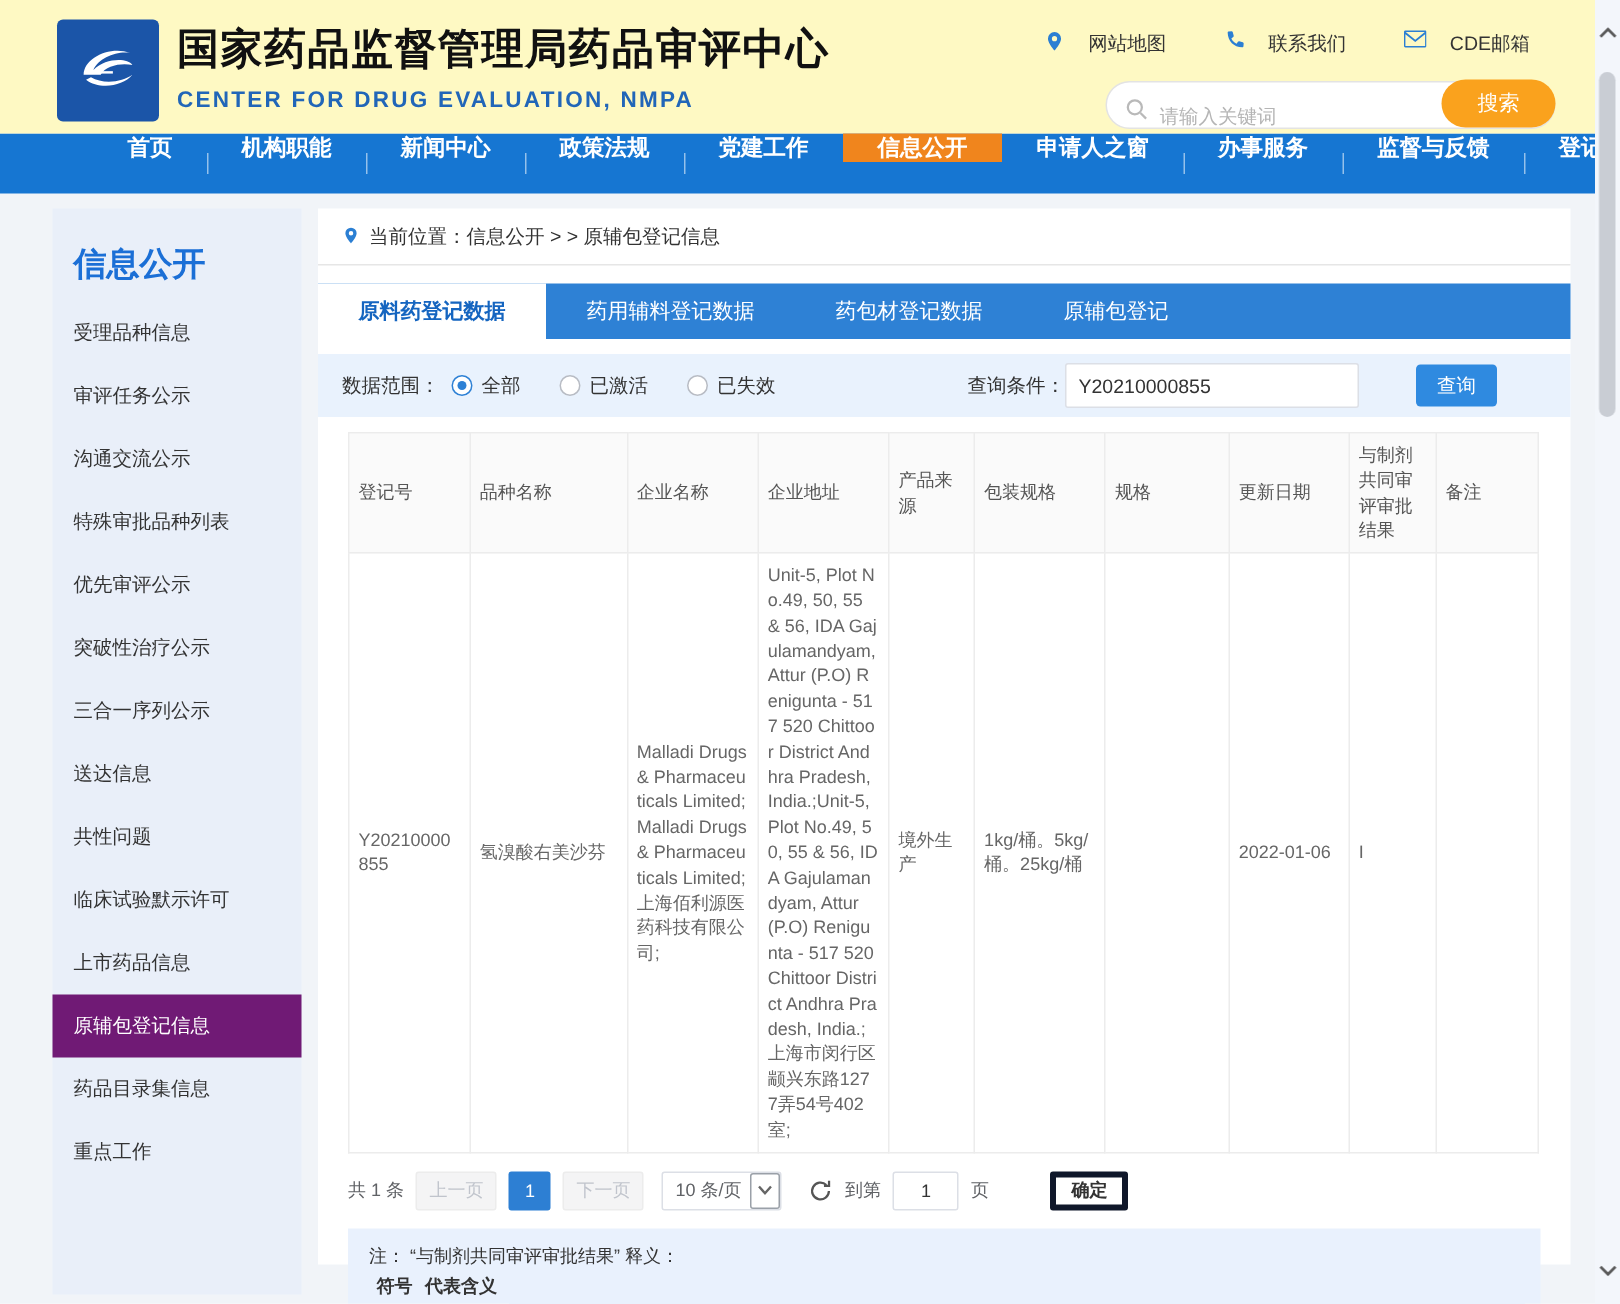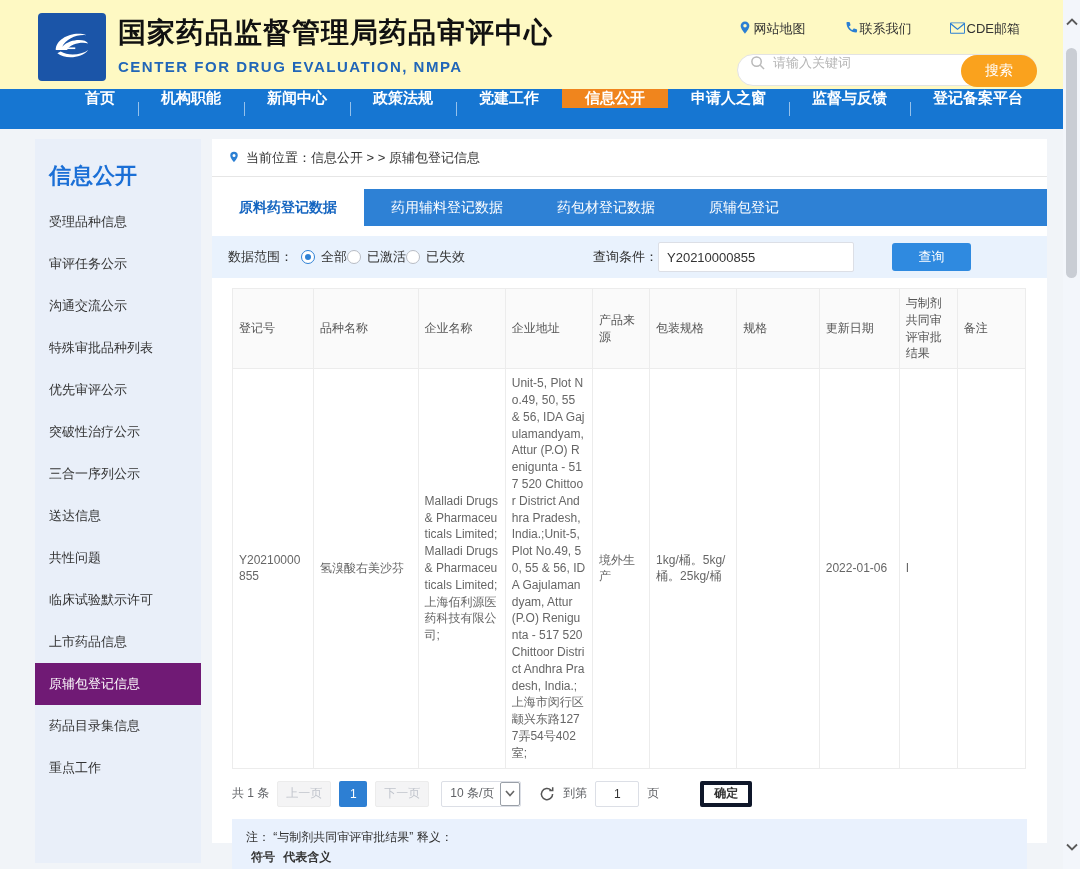--- a/index.html
+++ b/index.html
@@ -7,23 +7,23 @@
     font-family:"Liberation Sans","DejaVu Sans",sans-serif; background:#f1f4f8; }
 
   
   .header { height:89px; background:#fef9c3; position:relative; }
   .logo { position:absolute; left:38px; top:13px; width:68px; height:68px;
     background:#1b55a8; border-radius:4px; display:flex; align-items:center; justify-content:center; cursor:pointer;}
   .brand { position:absolute; left:118px; top:14px; }
   .brand-title { font-size:28px; font-weight:bold; color:#111; letter-spacing:1px; }
   .brand-sub { font-size:15px; font-weight:bold; color:#2166b8; letter-spacing:1.5px; margin-top:6px; }
   .quick-links { position:absolute; right:60px; top:20px; display:flex; gap:38px; }
-  .qlink { display:flex; align-items:center; gap:2px; font-size:13px; color:#333; cursor:pointer; }
+  .qlink { display:flex; align-items:flex-start; gap:16px; font-size:13px; color:#333; cursor:pointer; }
   .searchbar { position:absolute; right:43px; top:54px; width:300px; height:32px;
-    border:1px solid #e3e3e3; border-radius:16px; background:#fff; display:flex; align-items:flex-start; }
+    border:1px solid #e3e3e3; border-radius:16px; background:#fff; display:flex; align-items:flex-end; }
   .searchbar input { border:none; outline:none; flex:1; font-size:13px; color:#333;
     padding-left:8px; background:transparent; font-family:inherit; }
   .searchbar input::placeholder { color:#b5b5b5; }
   .search-mag { margin-left:12px; }
   .search-btn { height:32px; width:76px; margin-right:-1px; border:none; border-radius:16px;
     background:#faa21d; color:#fff; font-size:14px; cursor:pointer; font-family:inherit; }
 
   
   .nav { height:40px; background:#1676d2; display:flex; align-items:flex-start; padding-left:62px; }
   .nav-item { display:flex; align-items:center; padding:0 23px; color:#fff; font-size:15px;
@@ -48,30 +48,30 @@
     font-size:13px; color:#333; border-bottom:1px solid #e6e6e6; }
 
   
   .tabs { display:flex; background:#2e81d5; margin-top:12px; height:37px; }
   .tab { color:#fff; font-size:14px; line-height:37px; padding:0 27px; cursor:pointer; white-space:nowrap; }
   .tab.active { background:#fff; color:#1565c0; font-weight:bold; }
 
   
   .querybar { margin-top:10px; background:#e9f2fd; height:42px; display:flex; align-items:center;
     padding:0 16px; font-size:13px; color:#333; }
-  .radio-group { display:flex; align-items:flex-start; margin-left:8px; }
+  .radio-group { display:flex; align-items:flex-start; gap:26px; margin-left:8px; }
   .radio { display:flex; align-items:center; gap:6px; cursor:pointer; }
   .rdot { width:14px; height:14px; border-radius:50%; border:1px solid #b8bcc4; background:#fff; position:relative; }
   .radio.checked .rdot { border-color:#2e81d5; }
   .radio.checked .rdot::after { content:""; position:absolute; left:3px; top:3px; width:6px; height:6px;
     border-radius:50%; background:#2e81d5; }
   .cond-label { margin-left:128px; }
   .cond-input { width:196px; height:30px; border:1px solid #dcdfe6; border-radius:2px;
     font-size:13px; color:#333; padding:0 8px; outline:none; font-family:inherit; }
-  .query-btn { margin-left:38px; width:79px; height:28px; background:#2f8ae0; color:#fff;
+  .query-btn { margin-left:38px; width:54px; height:28px; background:#2f8ae0; color:#fff;
     border:none; border-radius:3px; font-size:13px; cursor:pointer; font-family:inherit; }
 
   
   .data-table { width:794px; margin:10px auto 0 20px; border-collapse:collapse; table-layout:fixed; }
   .data-table th, .data-table td { border:1px solid #ececec; font-weight:normal;
     font-size:12px; text-align:left; vertical-align:middle; padding:6px 6px; word-break:break-all; line-height:1.4; }
   .data-table th { color:#555; background:#fafafa; height:56px; }
   .data-table td { color:#666; }
 
   
@@ -166,20 +166,21 @@
 </div>
 
 <div class="nav">
   <div class="nav-item">首页</div>
   <div class="nav-item">机构职能</div>
   <div class="nav-item">新闻中心</div>
   <div class="nav-item">政策法规</div>
   <div class="nav-item">党建工作</div>
   <div class="nav-item active">信息公开</div>
   <div class="nav-item">申请人之窗</div>
+  <div class="nav-item">办事服务</div>
   <div class="nav-item">监督与反馈</div>
   <div class="nav-item">登记备案平台</div>
 </div>
 
 <div class="content">
 
   <div class="sidebar">
     <div class="sidebar-title">信息公开</div>
     <div class="side-item">受理品种信息</div>
     <div class="side-item">审评任务公示</div>

